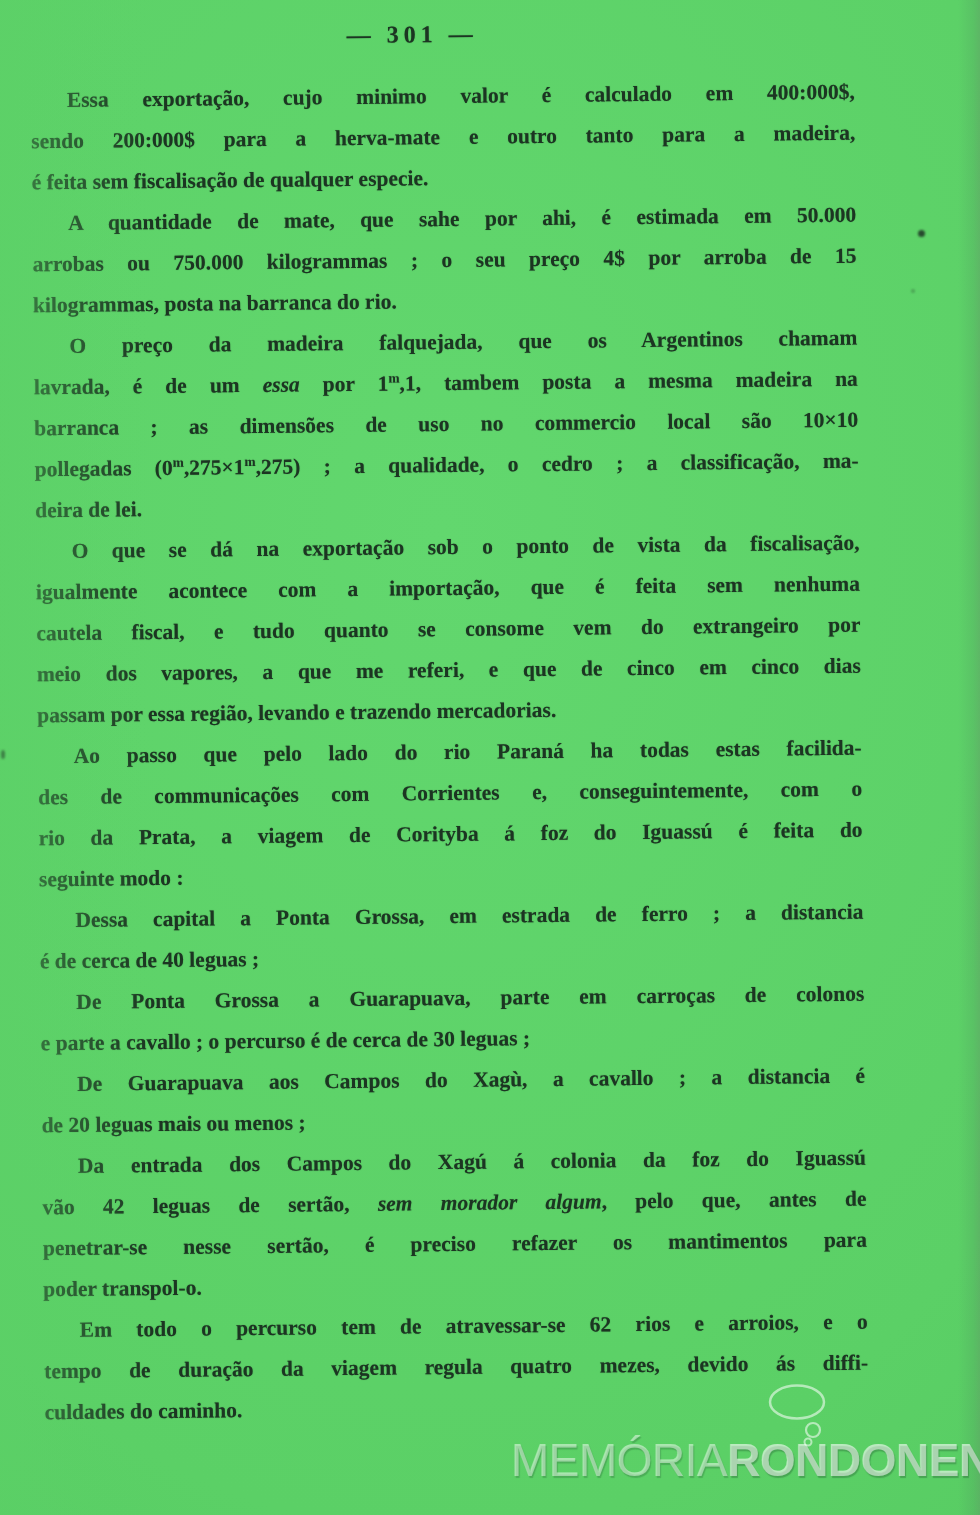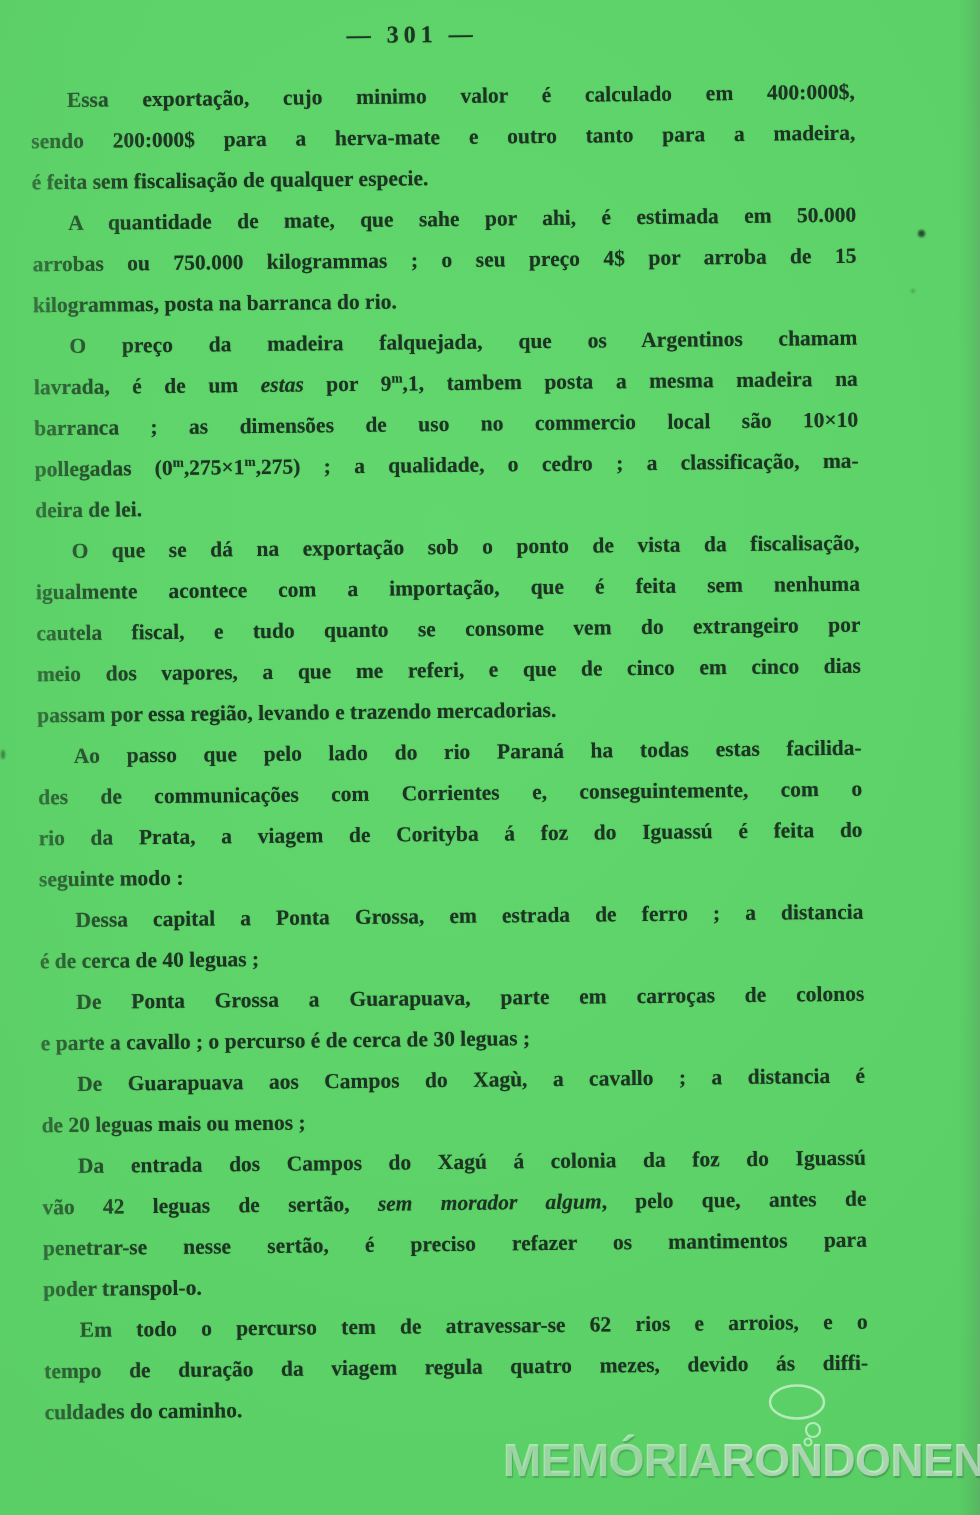--- a/index.html
+++ b/index.html
@@ -46,21 +46,21 @@
   .s3 { left:911px; top:289px; width:4px; height:4px; opacity:.35; }
 
   
   .watermark { position:absolute; left:0; top:0; width:100%; height:100%; pointer-events:none; }
   .wm-text {
     position:absolute; left:503px; top:1433px; white-space:nowrap;
     font-family:"Liberation Sans", sans-serif; font-size:46px; letter-spacing:-0.5px;
     color:rgba(255,255,255,0.48);
     text-shadow:1px 2px 1px rgba(35,90,48,0.35), -0.5px -0.5px 0 rgba(255,255,255,0.22);
   }
-  .wm-light { font-weight:700; opacity:.82; }
+  .wm-light { font-weight:400; opacity:.82;margin-left:8px; }
   .wm-bold  { font-weight:700; }
   .bubble { position:absolute; left:762px; top:1380px; }
 </style>
 </head>
 <body>
 
 <div class="page">
 
   <div class="content">
     <div class="page-number">— 301 —</div>
@@ -70,21 +70,21 @@
           <div class="line"><span>sendo 200:000$ para a herva-mate e outro tanto para a madeira,</span></div>
           <div class="line last"><span>é feita sem fiscalisação de qualquer especie.</span></div>
         </div>
         <div class="paragraph">
           <div class="line indent"><span>A quantidade de mate, que sahe por ahi, é estimada em 50.000</span></div>
           <div class="line"><span>arrobas ou 750.000 kilogrammas ; o seu preço 4$ por arroba de 15</span></div>
           <div class="line last"><span>kilogrammas, posta na barranca do rio.</span></div>
         </div>
         <div class="paragraph">
           <div class="line indent"><span>O preço da madeira falquejada, que os Argentinos chamam</span></div>
-          <div class="line"><span>lavrada, é de um </span><span class="it">estas</span><span> por 9</span><span class="sup">m</span><span>,1, tambem posta a mesma madeira na</span></div>
+          <div class="line"><span>lavrada, é de um </span><span class="it">essa</span><span> por 1</span><span class="sup">m</span><span>,1, tambem posta a mesma madeira na</span></div>
           <div class="line"><span>barranca ; as dimensões de uso no commercio local são 10×10</span></div>
           <div class="line"><span>pollegadas (0</span><span class="sup">m</span><span>,275×1</span><span class="sup">m</span><span>,275) ; a qualidade, o cedro ; a classificação, ma-</span></div>
           <div class="line last"><span>deira de lei.</span></div>
         </div>
         <div class="paragraph">
           <div class="line indent"><span>O que se dá na exportação sob o ponto de vista da fiscalisação,</span></div>
           <div class="line"><span>igualmente acontece com a importação, que é feita sem nenhuma</span></div>
           <div class="line"><span>cautela fiscal, e tudo quanto se consome vem do extrangeiro por</span></div>
           <div class="line"><span>meio dos vapores, a que me referi, e que de cinco em cinco dias</span></div>
           <div class="line last"><span>passam por essa região, levando e trazendo mercadorias.</span></div>

